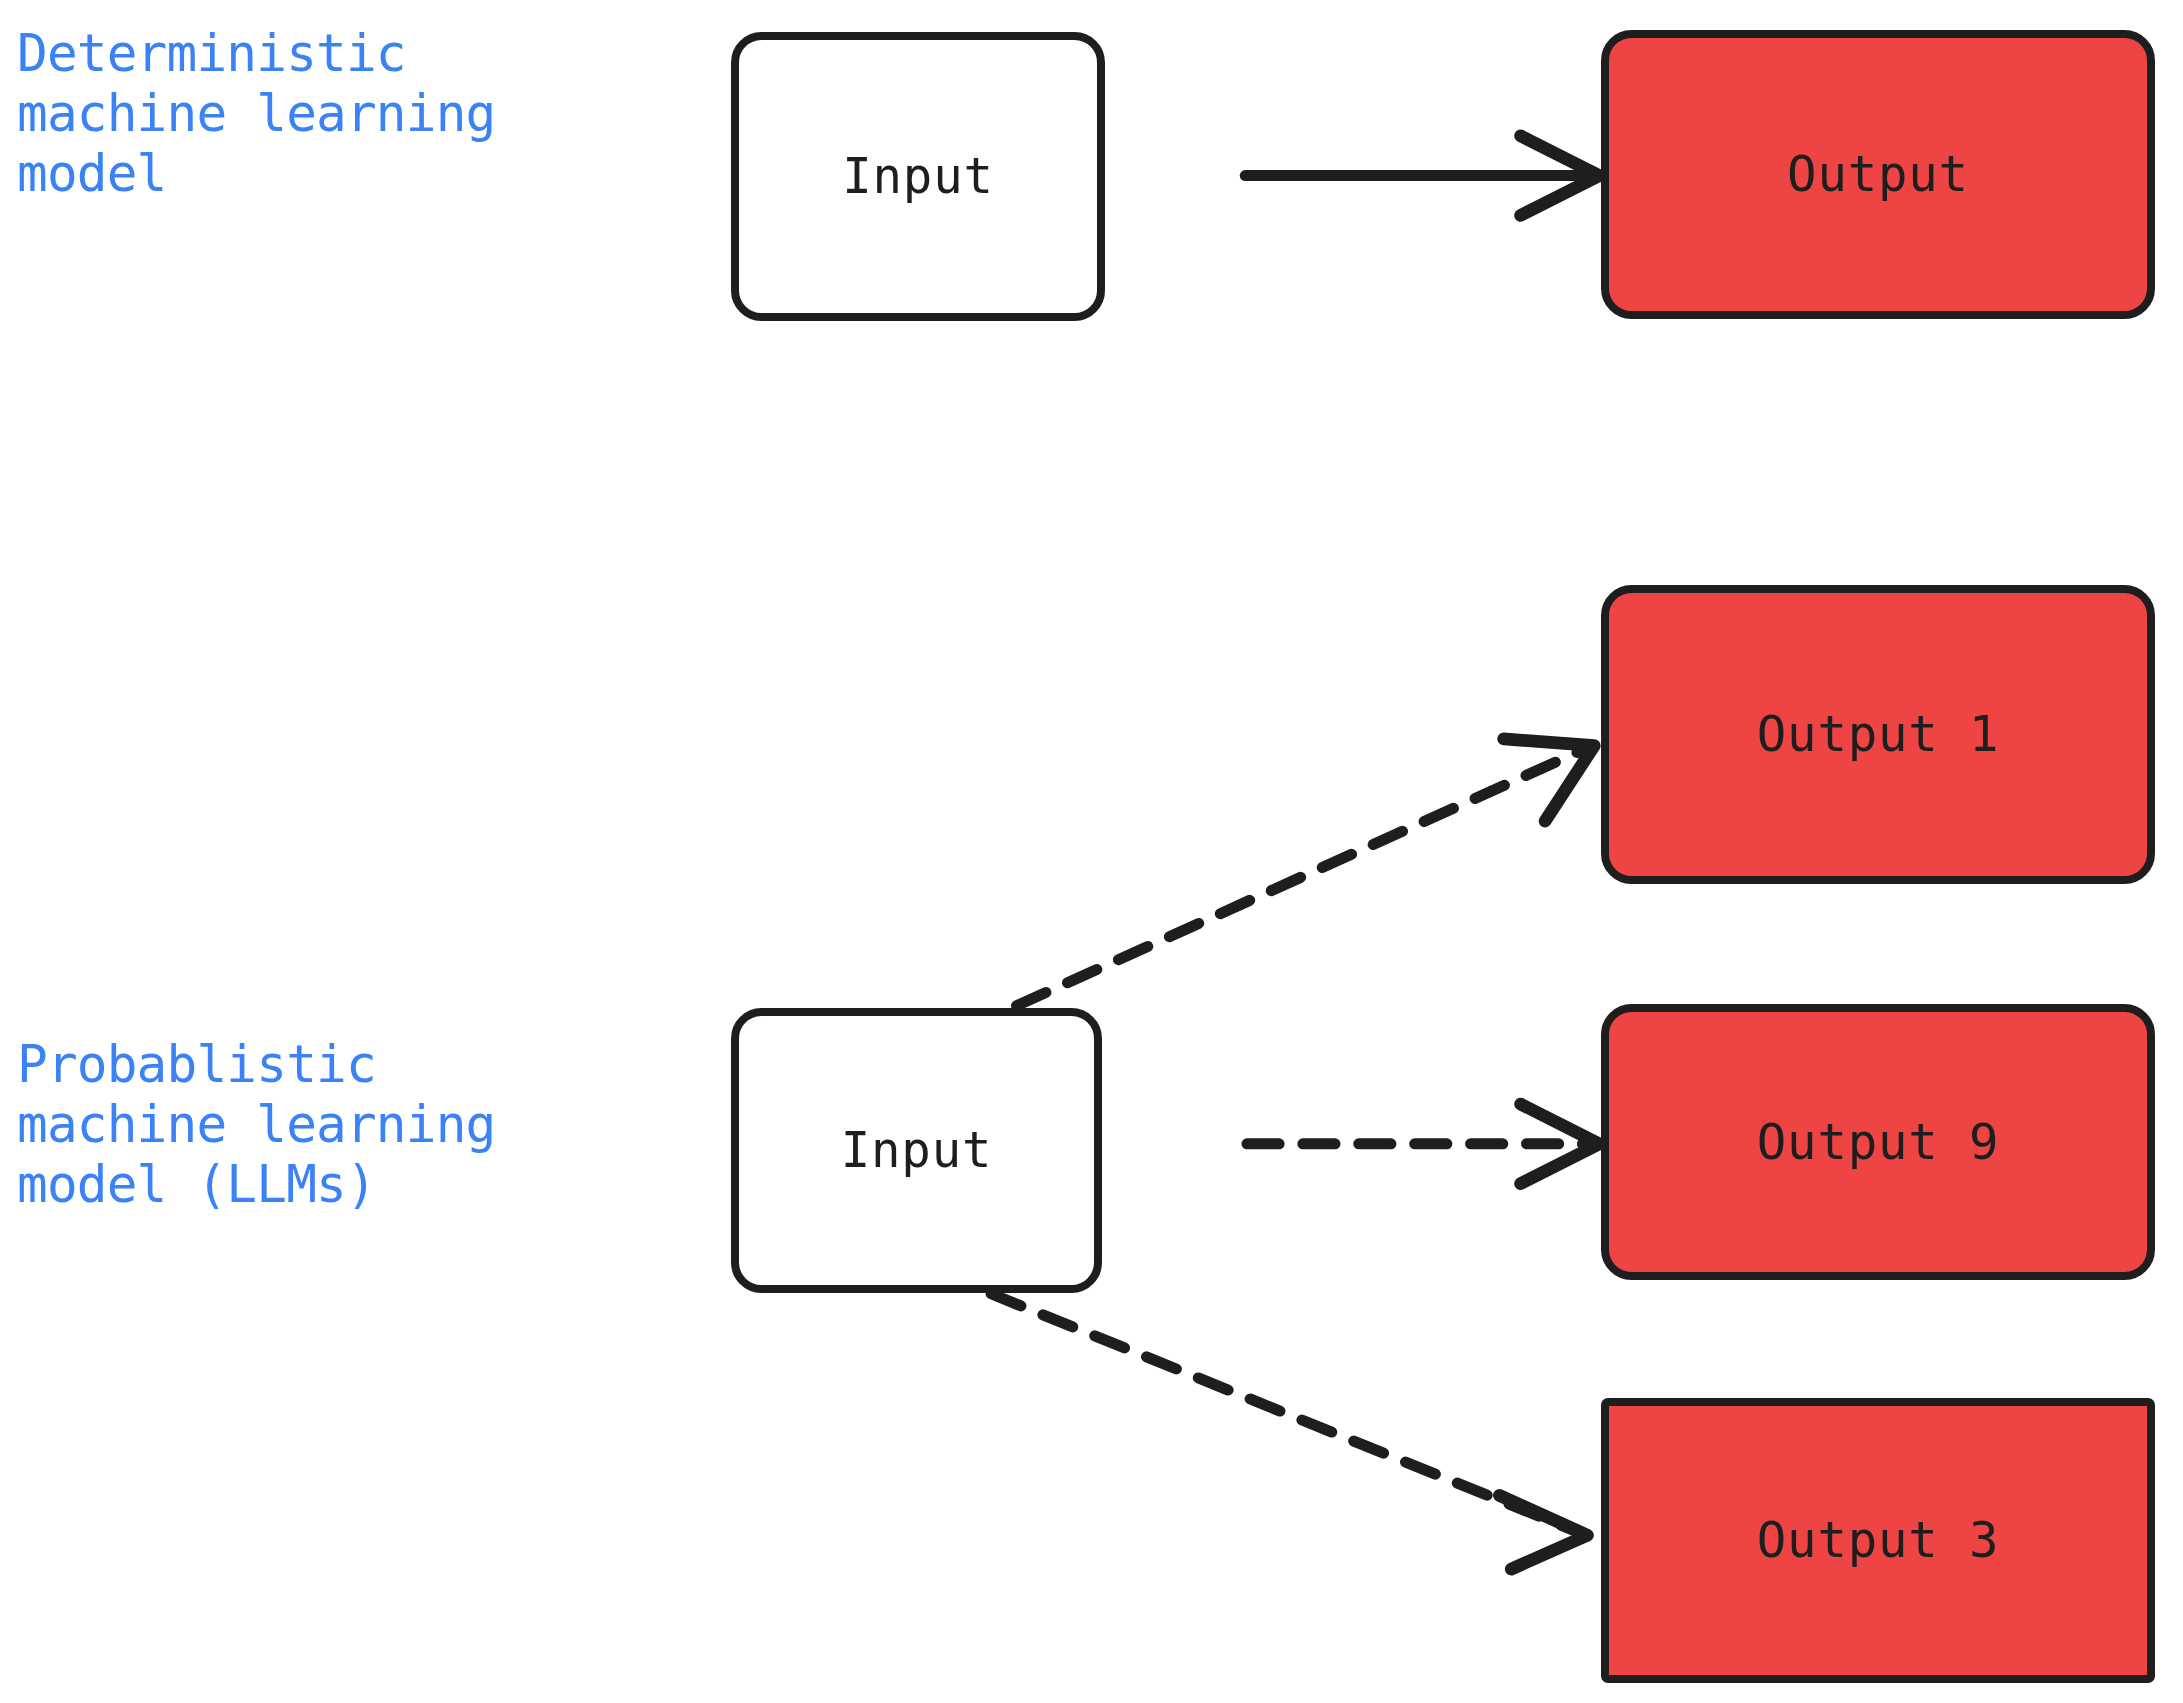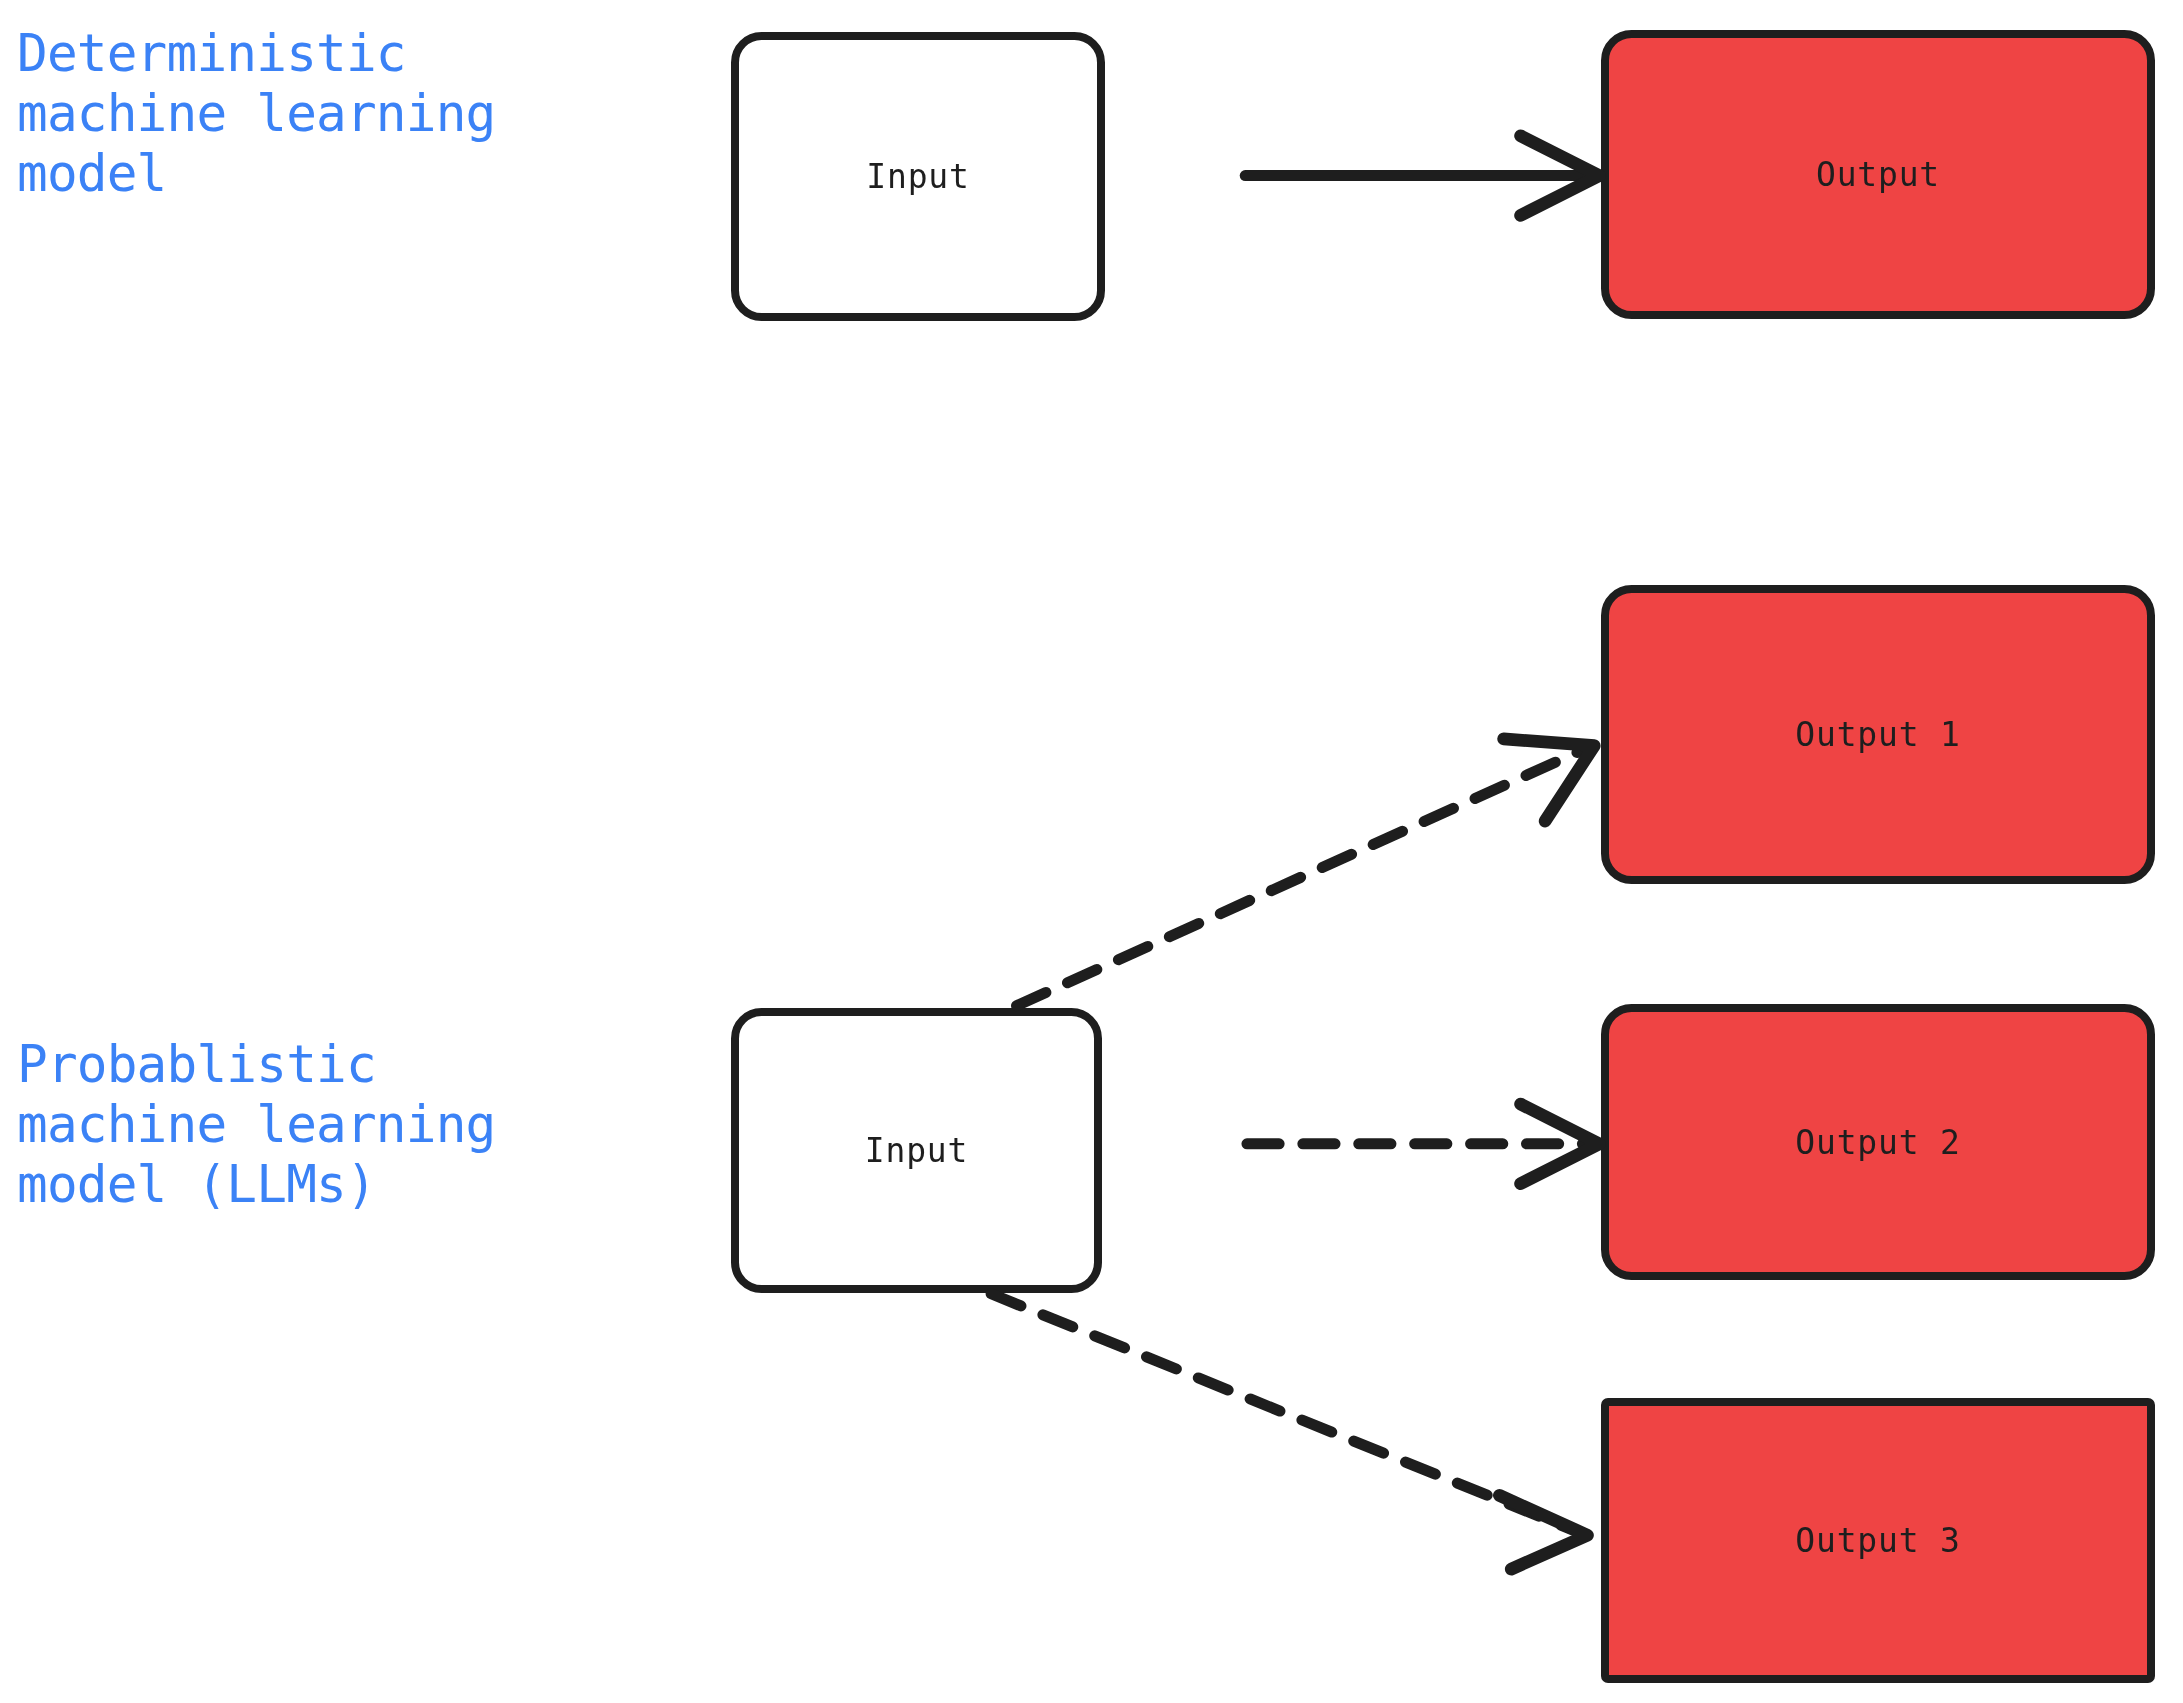--- a/index.html
+++ b/index.html
@@ -33,21 +33,21 @@
   
   .node {
     position: absolute;
     box-sizing: border-box;
     border: 8.5px solid #1e1e1e;
     border-radius: 30.5px;
     display: flex;
     align-items: center;
     justify-content: center;
     font-family: "DejaVu Sans Mono", "Liberation Mono", monospace;
-    font-size: 33px;
+    font-size: 49px;
     letter-spacing: 0.8px;
     color: #1e1e1e;
     white-space: pre;
   }
   .node.input  { background: #ffffff; }
   .node.output { background: #ef4444; }
 
   #node-input-deterministic { left: 731px;  top: 32px;   width: 374px; height: 289px; }
   #node-output-deterministic{ left: 1601px; top: 30px;   width: 554px; height: 289px; }
   #node-input-probabilistic { left: 731px;  top: 1008px; width: 371px; height: 285px; }
@@ -104,21 +104,21 @@
 
   <div class="node input" id="node-input-probabilistic">
     <span>Input</span>
   </div>
 
   <div class="node output" id="node-output-1">
     <span>Output 1</span>
   </div>
 
   <div class="node output" id="node-output-2">
-    <span>Output 2</span>
+    <span>Output 9</span>
   </div>
 
   <div class="node output" id="node-output-3">
     <span>Output 3</span>
   </div>
 
   <svg id="edges" viewBox="0 0 2577 2011" xmlns="http://www.w3.org/2000/svg">
 
     <g>
       <path class="edge-line" d="M 1470 207 L 1880 207"></path>

